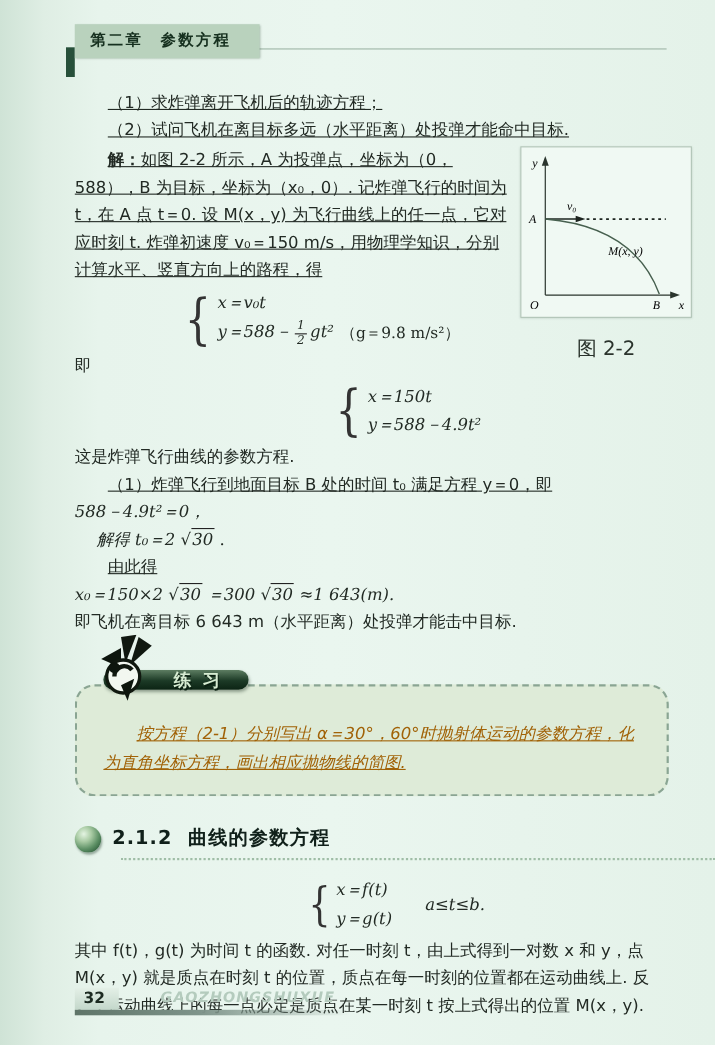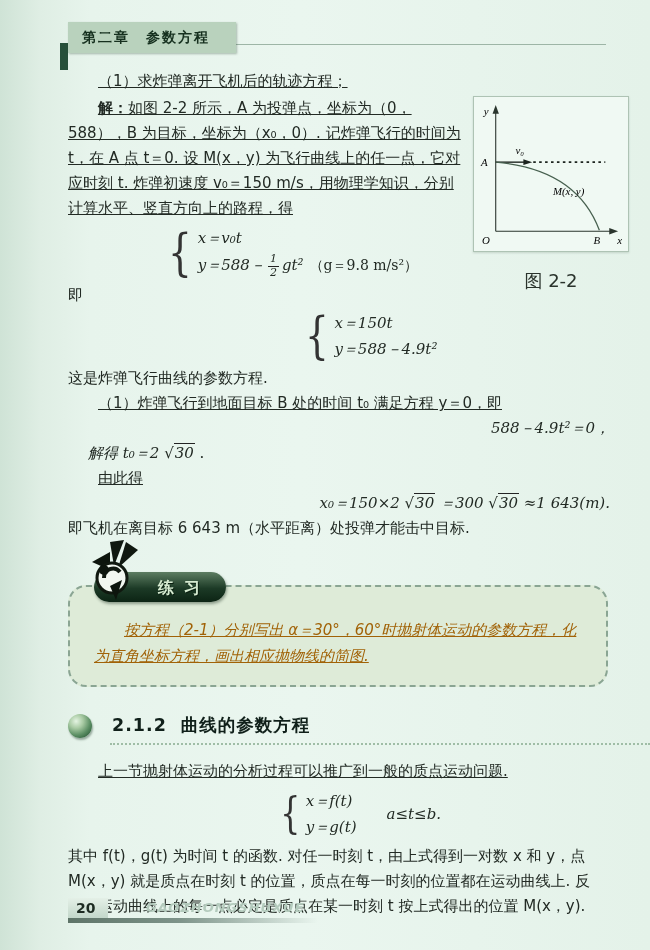--- a/index.html
+++ b/index.html
@@ -7,21 +7,21 @@
   body { font-family:"DejaVu Sans","Liberation Sans",sans-serif; }
 
   .page {
     position:relative; width:650px; height:950px; overflow:hidden;
     background:linear-gradient(90deg,#cfe3d6 0px,#dfeee4 40px,#e7f4ec 90px,#eaf6ef 300px,#e4f2e9 650px);
     color:#222a24;
   }
   .content { padding:0 40px 0 68px; font-size:15px; line-height:25px; }
 
   
-  .chapter-header { position:relative; padding-top:22px; margin-bottom:16px; }
+  .chapter-header { position:relative; padding-top:22px; margin-bottom:28px; }
   .chapter-rule { position:absolute; left:14px; right:4px; top:44px; border-bottom:1px solid #9db5a6; }
   .chapter-bar { position:absolute; left:-8px; top:21px; width:8px; height:27px; background:#27503a; }
   .chapter-label {
     position:relative; display:inline-block; background:#b9d2bd; color:#16301f;
     font-weight:bold; font-size:14px; padding:3px 26px 3px 14px; letter-spacing:2px;
     box-shadow:1px 1px 2px rgba(40,70,50,.35);
   }
 
   p.indent { text-indent:2em;text-decoration:underline; }
   .solution-label { font-weight:bold; }
@@ -36,41 +36,41 @@
   .eq { display:flex; align-items:center; font-family:"DejaVu Serif","Liberation Serif",serif; font-style:italic; font-size:15px; line-height:22px; }
   .eq .brace { font-size:50px; font-style:normal; font-weight:200; transform:scaleX(.75); line-height:0; margin-right:2px; color:#333; }
   .eq.small-brace .brace { font-size:42px; }
   .eq-lines > div { padding:2px 0; }
   .eq-note { font-style:normal; font-size:14px; margin-left:6px;text-align:right; }
   .eq-center { justify-content:center; }
   .frac { display:inline-block; text-align:center; font-size:11px; line-height:1.15; vertical-align:-0.55em; margin:0 3px; font-style:italic; }
   .frac .num { display:block; }
   .frac .den { display:block; border-top:1px solid #222; padding:0 2px; }
   .rad { border-top:1px solid #222; padding:0 1px; }
-  .center-line { text-align:right; }
+  .center-line { text-align:left; }
   .range-note { margin-left:30px; }
 
   
   .exercise-box {
     clear:both; position:relative; margin:44px 2px 0 0;
     border:2px dashed #8aa593; border-radius:18px; background:#deebd8;
     padding:30px 24px 16px 24px; min-height:88px;
   }
   .exercise-badge {
-    position:absolute; top:-15px; left:24px; height:30px; width:132px; border-radius:15px;
+    position:absolute; top:-15px; left:24px; height:18px; width:132px; border-radius:15px;
     background:linear-gradient(180deg,#5d7d62 0%,#1c3a26 55%,#0c2414 100%);
     display:flex; align-items:center; justify-content:flex-end; padding-right:16px;
     box-shadow:1px 2px 3px rgba(20,40,25,.4);
   }
   .exercise-badge .badge-text { color:#d7ecd2; font-weight:bold; font-size:16px; letter-spacing:10px; text-shadow:1px 1px 0 #0a1f10; }
   .badge-icon { position:absolute; left:-14px; top:-32px; width:66px; height:62px; }
   .exercise-text { font-size:15px; line-height:26px; font-style:italic; color:#a16207; }
 
   
-  .section-head { display:flex; align-items:center; gap:20px; margin-top:26px; position:relative; }
+  .section-head { display:flex; align-items:center; gap:10px; margin-top:26px; position:relative; }
   .sphere {
     width:24px; height:24px; border-radius:50%;
     background:radial-gradient(circle at 34% 30%, #e4f4e2 0%, #a9cba4 30%, #5d9065 60%, #2f5e3c 85%);
     box-shadow:1px 2px 2px rgba(30,60,40,.4);
   }
   .section-title-row { font-weight:bold; font-size:17.5px; color:#10201a; letter-spacing:1px; }
   .section-num { margin-right:14px; }
   .section-rule { border-bottom:2px dotted #9fbda6; margin:5px -40px 14px 42px; }
 
   
@@ -93,20 +93,21 @@
 
     <div class="chapter-header">
       <div class="chapter-rule"></div>
       <span style="position:relative; display:inline-block;">
         <span class="chapter-bar"></span>
         <span class="chapter-label">第二章　参数方程</span>
       </span>
     </div>
 
     <p class="indent">（1）求炸弹离开飞机后的轨迹方程；</p>
+    <p class="indent">（2）试问飞机在离目标多远（水平距离）处投弹才能命中目标.</p>
 
     <div class="figure-wrap">
       <svg class="figure-box" viewBox="0 0 156 156">
 
         <line x1="22" y1="136" x2="140" y2="136" stroke="#2a352d" stroke-width="1.1"></line>
         <polygon points="146,136 137,132.8 137,139.2" fill="#2a352d"></polygon>
         <line x1="22" y1="136" x2="22" y2="14" stroke="#2a352d" stroke-width="1.1"></line>
         <polygon points="22,8 18.8,17 25.2,17" fill="#2a352d"></polygon>
 
         <line x1="22" y1="66" x2="52" y2="66" stroke="#1d241f" stroke-width="1.4"></line>
@@ -169,33 +170,32 @@
       </div>
       <p class="exercise-text indent">按方程（2-1）分别写出 α＝30°，60°时抛射体运动的参数方程，化为直角坐标方程，画出相应抛物线的简图.</p>
     </div>
 
     <div class="section-head">
       <span class="sphere"></span>
       <span class="section-title-row"><span class="section-num">2.1.2</span><span>曲线的参数方程</span></span>
     </div>
     <div class="section-rule"></div>
 
-    <p class="indent">上一节抛射体运动的分析过程可以推广到一般的质点运动问题.</p>
 
     <div class="eq eq-center small-brace" style="margin:4px 0 4px 40px;">
       <span class="brace">{</span>
       <div class="eq-lines">
         <div>x＝f(t)</div>
         <div>y＝g(t)</div>
       </div>
       <span class="range-note">a≤t≤b.</span>
     </div>
 
     <p>其中 f(t)，g(t) 为时间 t 的函数. 对任一时刻 t，由上式得到一对数 x 和 y，点 M(x，y) 就是质点在时刻 t 的位置，质点在每一时刻的位置都在运动曲线上. 反之，运动曲线上的每一点必定是质点在某一时刻 t 按上式得出的位置 M(x，y).</p>
 
   </div>
 
   <div class="footer">
-    <div class="page-num-box">20</div>
+    <div class="page-num-box">32</div>
     <div class="footer-watermark">GAOZHONGSHUXUE</div>
     <div class="footer-bar"></div>
   </div>
 </div>
 
 </body></html>

